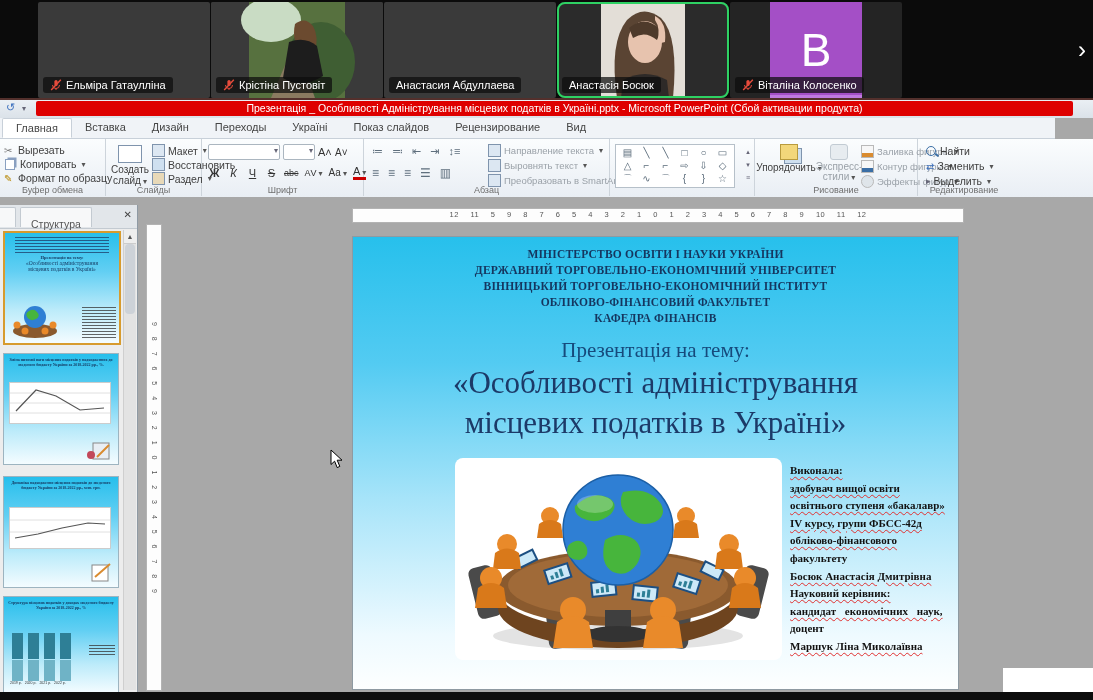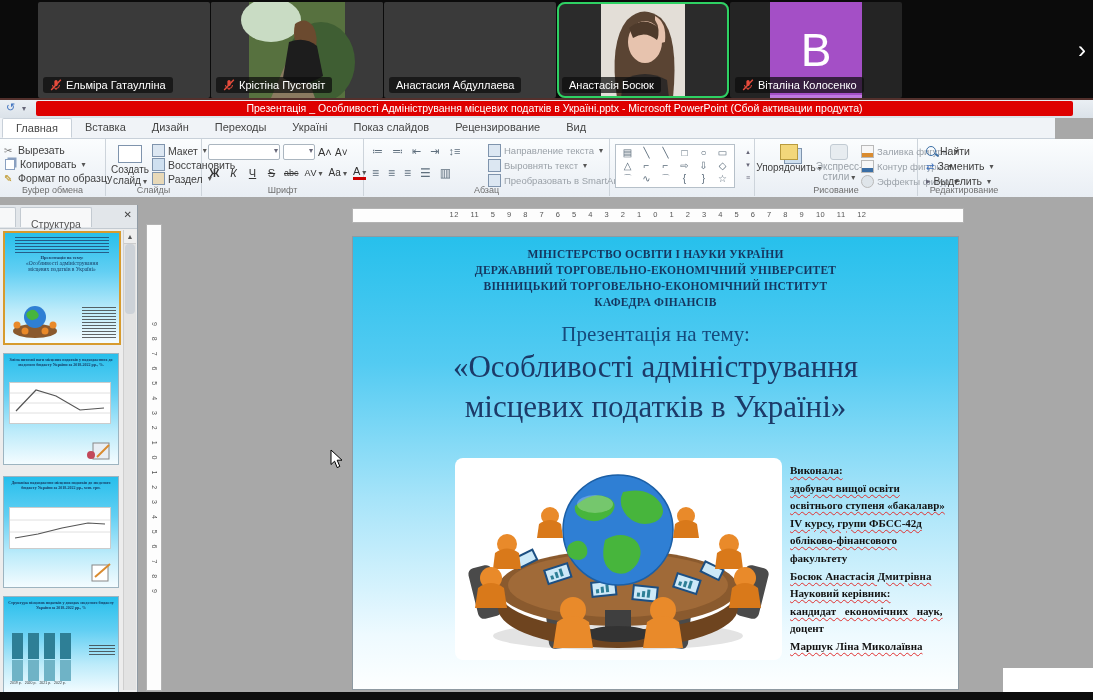--- a/index.html
+++ b/index.html
@@ -430,20 +430,21 @@
     </div>
 
     <div id="h-ruler">12 11 5 9 8 7 6 5 4 3 2 1 0 1 2 3 4 5 6 7 8 9 10 11 12</div>
     <div id="v-ruler">9 8 7 6 5 4 3 2 1 0 1 2 3 4 5 6 7 8 9</div>
 
     <div id="slide">
       <div style="padding-top:9px">
         <div class="hdr-line">МІНІСТЕРСТВО ОСВІТИ І НАУКИ УКРАЇНИ</div>
         <div class="hdr-line">ДЕРЖАВНИЙ ТОРГОВЕЛЬНО-ЕКОНОМІЧНИЙ УНІВЕРСИТЕТ</div>
         <div class="hdr-line">ВІННИЦЬКИЙ ТОРГОВЕЛЬНО-ЕКОНОМІЧНИЙ ІНСТИТУТ</div>
+        <div class="hdr-line">ОБЛІКОВО-ФІНАНСОВИЙ ФАКУЛЬТЕТ</div>
         <div class="hdr-line">КАФЕДРА ФІНАНСІВ</div>
       </div>
       <div id="slide-subtitle">Презентація на тему:</div>
       <div class="slide-title-line">«Особливості адміністрування</div>
       <div class="slide-title-line">місцевих податків в Україні»</div>
 
       <div id="clipart-box">
         <svg viewBox="0 0 327 202" width="327" height="202">
           <ellipse cx="163" cy="178" rx="125" ry="14" fill="#e3e3e3"></ellipse>
 

